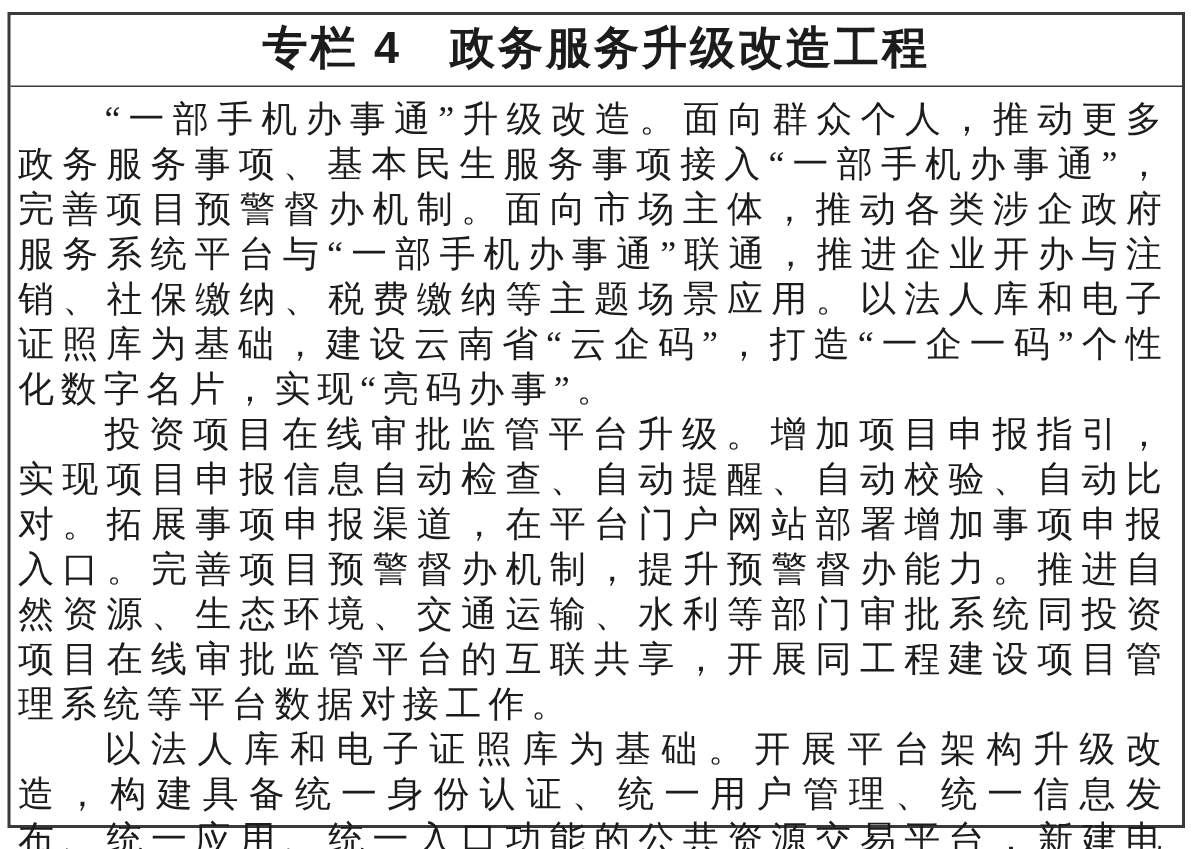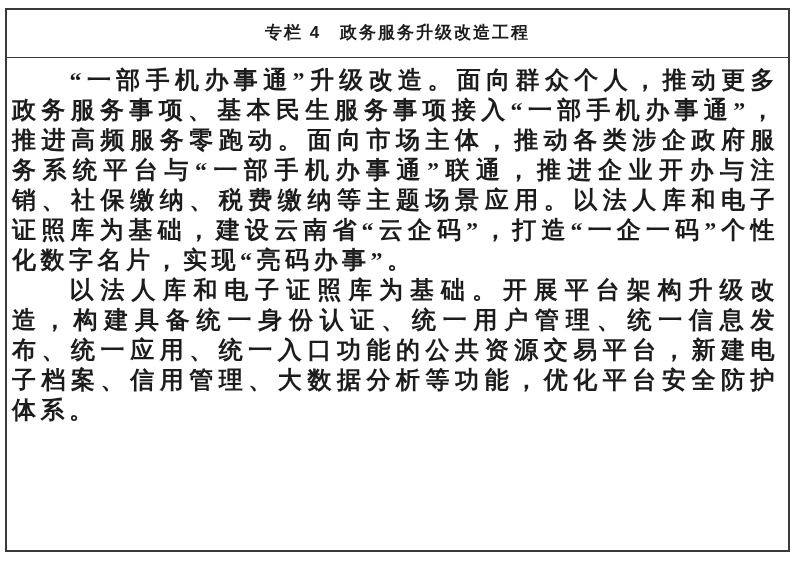--- a/index.html
+++ b/index.html
@@ -30,47 +30,48 @@
     border: 2px solid var(--border-color);
     background: var(--bg-color);
   }
   .panel-title {
     height: 48px;
     line-height: 46px;
     text-align: center;
     border-bottom: 1.5px solid var(--border-color);
     font-family: "Liberation Sans", sans-serif;
     font-weight: bold;
-    font-size: 17px;
+    font-size: 30px;
     color: var(--text-color);
     letter-spacing: 2px;
     white-space: pre;
   }
   .panel-body {
     padding: 7px 9px 0 5px;
     font-family: "Liberation Serif", serif;
     font-size: 24px;
     color: var(--text-color);
     line-height: 30px;
     letter-spacing: 4.5px;
     text-align: justify;
   }
   .para {
     margin: 0;
     text-indent: 2.4em;
   }
   .para .lead,
   .para .rest {
-    font-weight: bold;
+    font-weight: normal;
   }
 </style>
 </head>
 <body>
 
 <div class="page">
   <div class="panel">
     <div class="panel-title">专栏 4　政务服务升级改造工程</div>
     <div class="panel-body">
-      <p class="para"><span class="lead">“一部手机办事通”升级改造。</span><span class="rest">面向群众个人，推动更多政务服务事项、基本民生服务事项接入“一部手机办事通”，推进高频服务零跑动。面向市场主体，推动各类涉企政府服务系统平台与“一部手机办事通”联通，推进企业开办与注销、社保缴纳、税费缴纳等主题场景应用。以法人库和电子证照库为基础，建设云南省“云企码”，打造“一企一码”个性化数字名片，实现“亮码办事”。</span></p>
+      <p class="para"><span class="lead">“一部手机办事通”升级改造。</span><span class="rest">面向群众个人，推动更多政务服务事项、基本民生服务事项接入“一部手机办事通”，完善项目预警督办机制。面向市场主体，推动各类涉企政府服务系统平台与“一部手机办事通”联通，推进企业开办与注销、社保缴纳、税费缴纳等主题场景应用。以法人库和电子证照库为基础，建设云南省“云企码”，打造“一企一码”个性化数字名片，实现“亮码办事”。</span></p>
+      <p class="para"><span class="lead">投资项目在线审批监管平台升级。</span><span class="rest">增加项目申报指引，实现项目申报信息自动检查、自动提醒、自动校验、自动比对。拓展事项申报渠道，在平台门户网站部署增加事项申报入口。完善项目预警督办机制，提升预警督办能力。推进自然资源、生态环境、交通运输、水利等部门审批系统同投资项目在线审批监管平台的互联共享，开展同工程建设项目管理系统等平台数据对接工作。</span></p>
       <p class="para"><span class="lead">以法人库和电子证照库为基础。</span><span class="rest">开展平台架构升级改造，构建具备统一身份认证、统一用户管理、统一信息发布、统一应用、统一入口功能的公共资源交易平台，新建电子档案、信用管理、大数据分析等功能，优化平台安全防护体系。</span></p>
     </div>
   </div>
 </div>
 
 </body></html>

